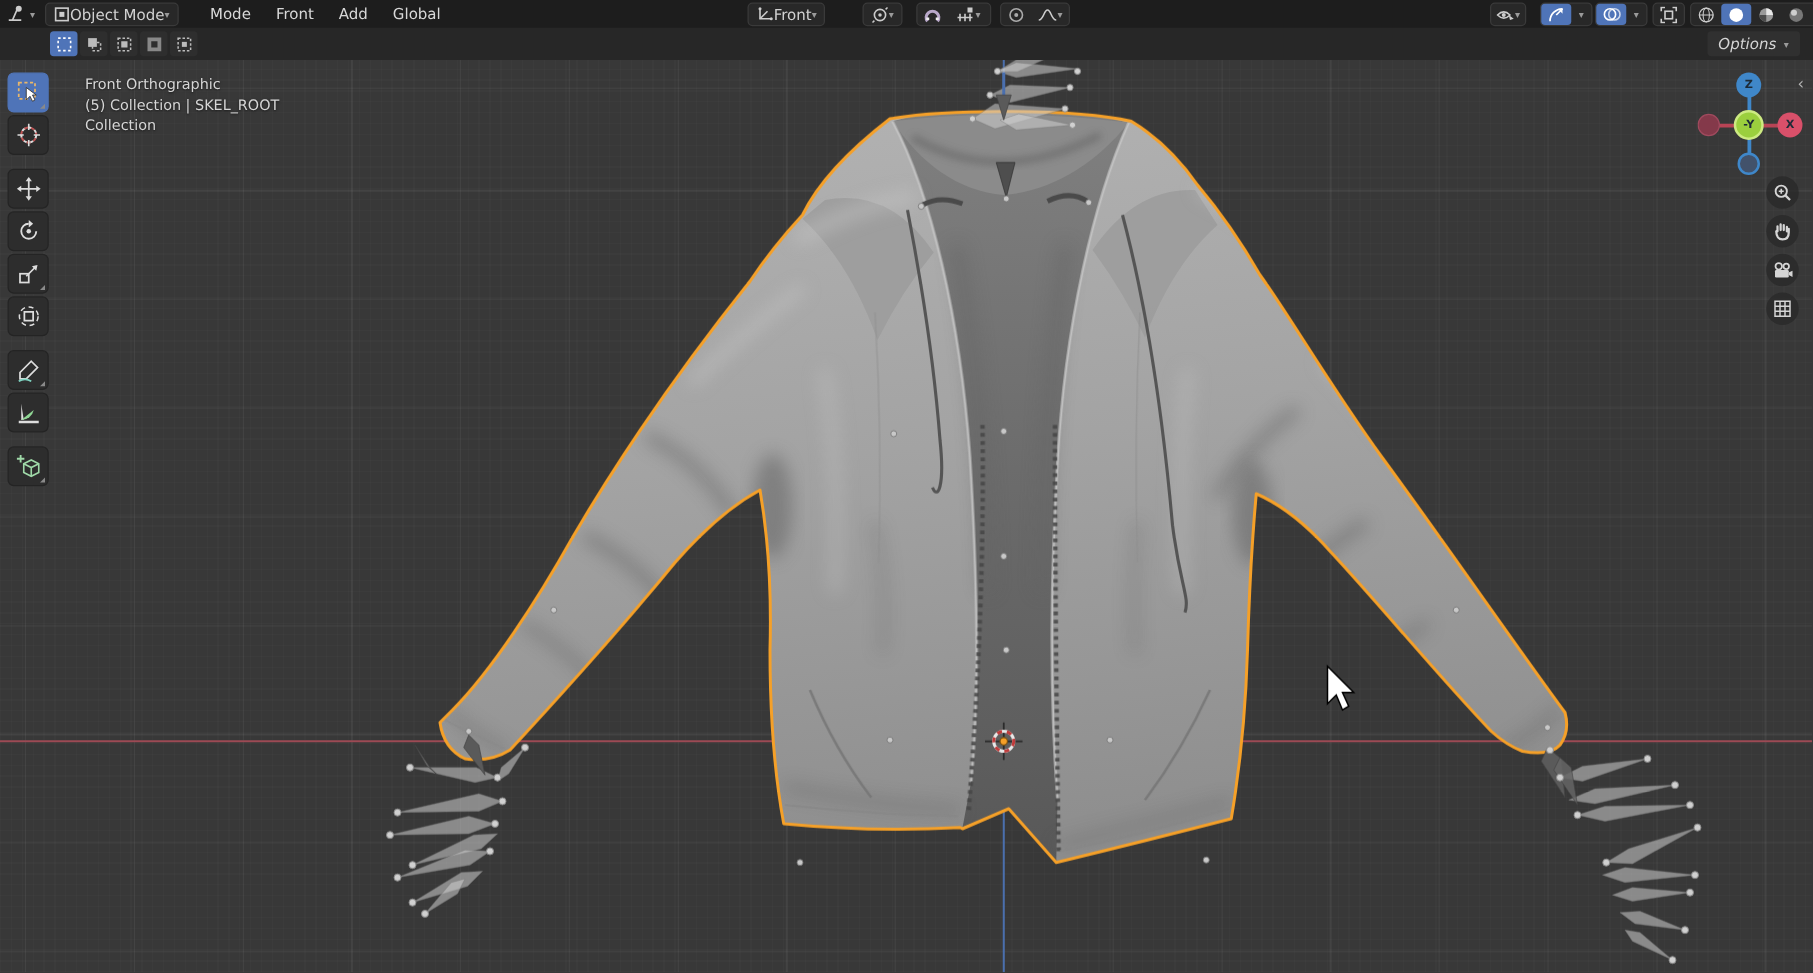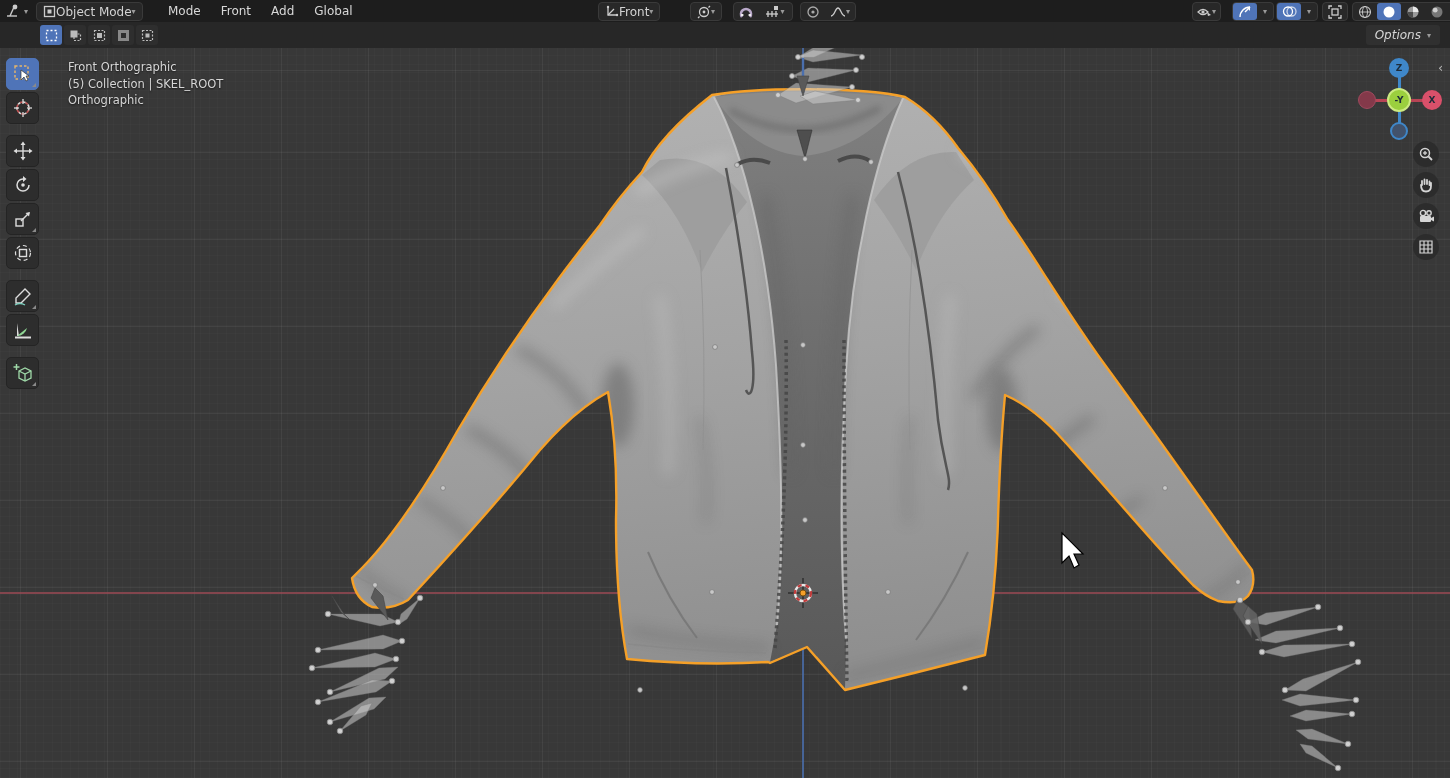--- a/index.html
+++ b/index.html
@@ -574,21 +574,21 @@
         <path d="M 6,8 L 12,11 L 18,8 M 12,11 L 12,18" fill="none" stroke="#9fd9a8" stroke-width="1.3"></path>
         <line x1="3.5" y1="1" x2="3.5" y2="7" stroke="#9fd9a8" stroke-width="1.5"></line>
         <line x1="0.5" y1="4" x2="6.5" y2="4" stroke="#9fd9a8" stroke-width="1.5"></line>
       </svg>
     </div>
   </div>
 
   <div class="vptext">
     <div>Front Orthographic</div>
     <div>(5) Collection | SKEL_ROOT</div>
-    <div>Orthographic</div>
+    <div>Collection</div>
   </div>
 
   <div class="gizmo">
     <div class="gline" style="left:38.5px; top:20px; width:3px; height:52px; background:#3f87c9;"></div>
     <div class="gline" style="left:12px; top:42.5px; width:56px; height:3px; background:#b84455;"></div>
     <div class="ball" style="left:30px; top:2px; width:20px; height:20px; background:#3f87c9;">
       <span>Z</span>
     </div>
     <div class="ball" style="left:31px; top:66px; width:18px; height:18px; background:#42526b; border:2px solid #3f87c9;"></div>
     <div class="ball" style="left:63px; top:34px; width:20px; height:20px; background:#d9506a;">

